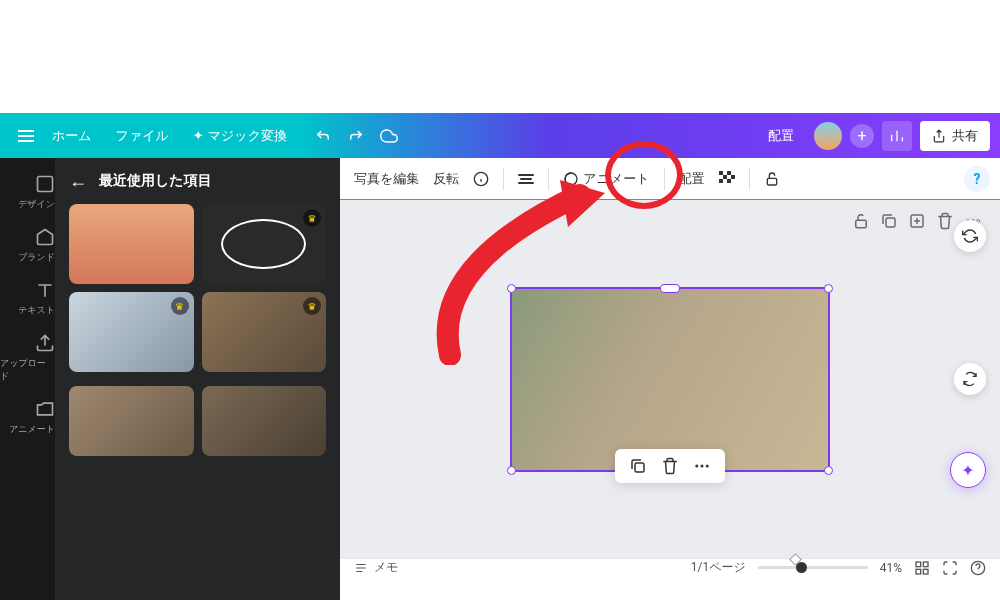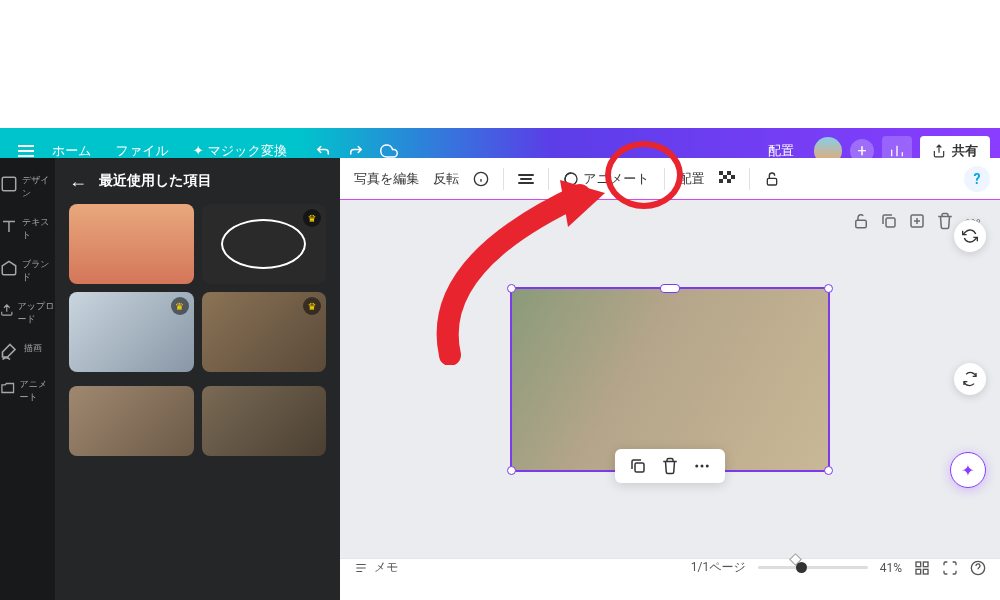--- a/index.html
+++ b/index.html
@@ -1,31 +1,31 @@
 <!DOCTYPE html>
 <html><head>
 <meta charset="utf-8">
 <style>
 *{box-sizing:border-box;margin:0;padding:0;font-family:-apple-system,BlinkMacSystemFont,"Segoe UI",Roboto,sans-serif}
 body{width:1000px;height:600px;overflow:hidden;background:#fff}
-.topbar{height:45px;background:linear-gradient(90deg,#00c4cc 0%,#00c4cc 30%,#5b3ee8 55%,#8b3dff 100%);display:flex;align-items:center;padding:0 10px;color:#fff;font-size:13px;position:absolute;top:128px;left:0;right:0}
+.topbar{height:45px;background:linear-gradient(90deg,#00c4cc 0%,#00c4cc 30%,#5b3ee8 55%,#8b3dff 100%);display:flex;align-items:center;padding:0 10px;color:#fff;font-size:13px;position:absolute;top:113px;left:0;right:0}
 .menu-icon{width:30px;display:flex;flex-direction:column;gap:3px;cursor:pointer;padding:8px}
 .menu-icon span{height:2px;background:#fff;width:16px}
 .top-btn{padding:0 12px;cursor:pointer;font-weight:500}
 .magic-btn{display:flex;align-items:center;gap:4px}
 .top-icons{display:flex;gap:15px;margin-left:15px;align-items:center}
 .top-icons svg{width:18px;height:18px;stroke:#fff;fill:none}
 .top-right{margin-left:auto;display:flex;align-items:center;gap:8px}
-.share-btn{background:#fff;color:#333;padding:6px 12px;border-radius:4px;display:flex;align-items:center;gap:6px;font-size:13px;font-weight:700}
+.share-btn{background:#fff;color:#333;padding:6px 12px;border-radius:4px;display:flex;align-items:center;gap:6px;font-size:13px;font-weight:400}
 .avatar{width:28px;height:28px;border-radius:50%;background:linear-gradient(180deg,#87ceeb,#f4a460)}
 .plus-circle{width:24px;height:24px;border-radius:50%;background:rgba(255,255,255,0.25);display:flex;align-items:center;justify-content:center;color:#fff;font-size:16px}
 .chart-icon{width:30px;height:30px;border-radius:4px;background:rgba(255,255,255,0.2);display:flex;align-items:center;justify-content:center}
 .main{position:absolute;top:158px;left:0;right:0;bottom:0;display:flex}
 .rail{width:55px;background:#18191b;display:flex;flex-direction:column;align-items:center;padding-top:8px;color:#a6a6a6;font-size:9px}
-.rail-item{display:flex;flex-direction:row;align-items:flex-start;gap:4px;padding:8px 0;cursor:pointer;width:100%}
+.rail-item{display:flex;flex-direction:column;align-items:flex-end;gap:4px;padding:8px 0;cursor:pointer;width:100%}
 .rail-item.active{color:#fff}
 .rail-item svg{width:20px;height:20px}
 .sidebar{width:285px;background:#252627;color:#fff;display:flex;flex-direction:column;overflow:hidden;position:relative}
 .sidebar-header{display:flex;align-items:center;padding:12px 14px;gap:12px;font-size:14px;font-weight:600}
 .back-arrow{cursor:pointer;font-size:18px}
 .sb-content{flex:1;overflow:auto;padding:0 14px}
 .thumb-grid{display:grid;grid-template-columns:1fr 1fr;gap:8px;margin-bottom:14px}
 .thumb{border-radius:8px;position:relative;overflow:hidden;cursor:pointer}
 .thumb-a{height:80px;background:linear-gradient(180deg,#e8a87c,#d4765a);grid-column:1/2}
 .thumb-b{height:80px;background:#2a2a2a;display:flex;align-items:center;justify-content:center}
@@ -113,41 +113,35 @@
 <div class="main">
   <div class="rail">
     <div class="rail-item">
         <svg viewBox="0 0 24 24" fill="none" stroke="currentColor" stroke-width="2">
           <rect x="3" y="3" width="18" height="18" rx="2"></rect>
         </svg>
         <span>デザイン</span>
       </div>
     <div class="rail-item">
         <svg viewBox="0 0 24 24" fill="none" stroke="currentColor" stroke-width="2">
+          <path d="M3 9l9-6 9 6v10a2 2 0 01-2 2H5a2 2 0 01-2-2V9z"></path>
+        </svg>
+        <span>ブランド</span>
+      </div>
+    <div class="rail-item">
+        <svg viewBox="0 0 24 24" fill="none" stroke="currentColor" stroke-width="2">
           <path d="M4 6h16M12 6v14"></path>
         </svg>
         <span>テキスト</span>
       </div>
     <div class="rail-item">
         <svg viewBox="0 0 24 24" fill="none" stroke="currentColor" stroke-width="2">
-          <path d="M3 9l9-6 9 6v10a2 2 0 01-2 2H5a2 2 0 01-2-2V9z"></path>
-        </svg>
-        <span>ブランド</span>
-      </div>
-    <div class="rail-item">
-        <svg viewBox="0 0 24 24" fill="none" stroke="currentColor" stroke-width="2">
           <path d="M21 15v4a2 2 0 01-2 2H5a2 2 0 01-2-2v-4M17 8l-5-5-5 5M12 3v12"></path>
         </svg>
         <span>アップロード</span>
-      </div>
-    <div class="rail-item">
-        <svg viewBox="0 0 24 24" fill="none" stroke="currentColor" stroke-width="2">
-          <path d="M3 21c3-3 6-3 9 0M12 3l6 6-9 9H3v-6l9-9z"></path>
-        </svg>
-        <span>描画</span>
       </div>
     <div class="rail-item">
         <svg viewBox="0 0 24 24" fill="none" stroke="currentColor" stroke-width="2">
           <path d="M3 7h5l2-2h11v14H3V7z"></path>
         </svg>
         <span>アニメート</span>
       </div>
   </div>
 
   <div class="sidebar">

